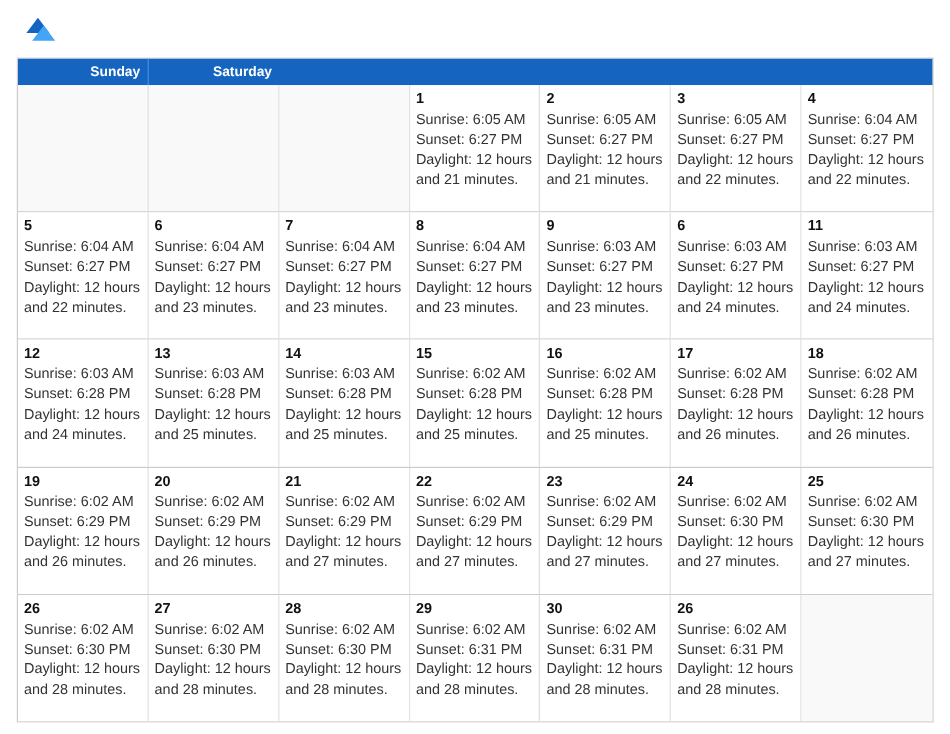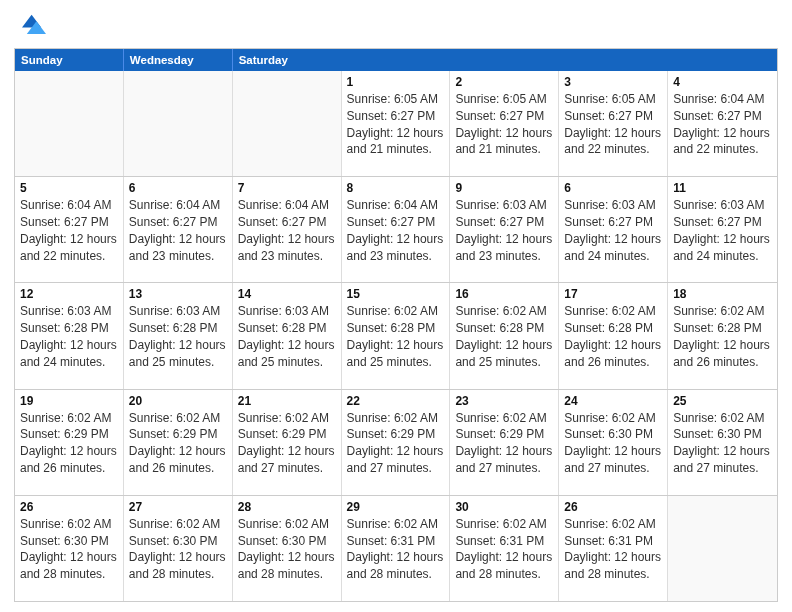--- a/index.html
+++ b/index.html
@@ -60,21 +60,22 @@
       display: grid;
       grid-template-columns: repeat(7, 1fr);
       background: #1565c0;
     }
     .cal-header-cell {
       color: #fff;
       font-size: 11.5px;
       font-weight: bold;
       padding: 5px 6px;
       border-right: 1px solid #4a8ae8;
-      text-align: left;
+      text-align: right;
+      margin-left: 24px;
     }
     .cal-header-cell:last-child { border-right: none; }
     .cal-body {
       flex: 1;
       display: flex;
       flex-direction: column;
     }
     .cal-week {
       flex: 1;
       display: grid;
@@ -123,21 +124,20 @@
     </div>
     <div class="title-block">
       <div class="cal-title"></div>
       <div class="cal-subtitle"></div>
     </div>
   </div>
 
   <div class="calendar">
     <div class="cal-header-row">
     <div class="cal-header-cell">Sunday</div>
-        <div class="cal-header-cell">Wednesday</div>
         <div class="cal-header-cell">Saturday</div>
       </div>
     <div class="cal-body">
     <div class="cal-week">
           <div class="cal-cell empty"></div>
           <div class="cal-cell empty"></div>
           <div class="cal-cell empty"></div>
           <div class="cal-cell">
             <span class="day-num">1</span>
             <div class="day-info">Sunrise: 6:05 AM<br>Sunset: 6:27 PM<br>Daylight: 12 hours<br>and 21 minutes.</div>

